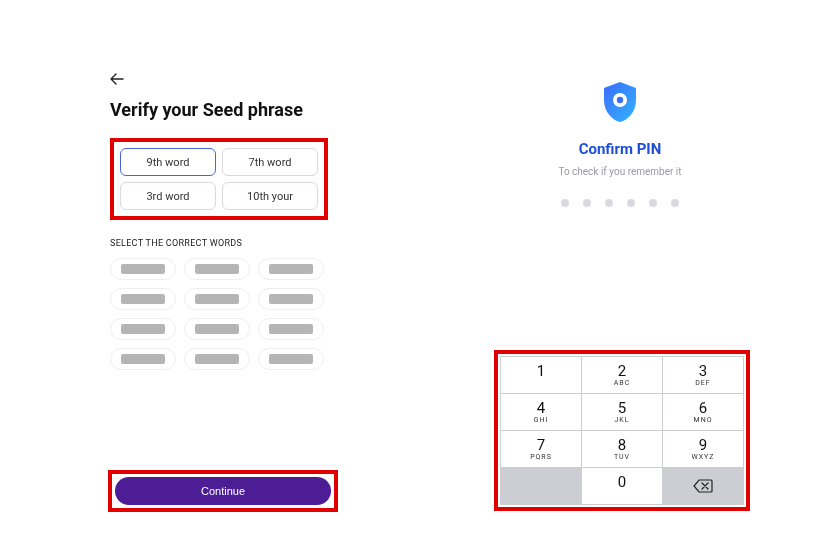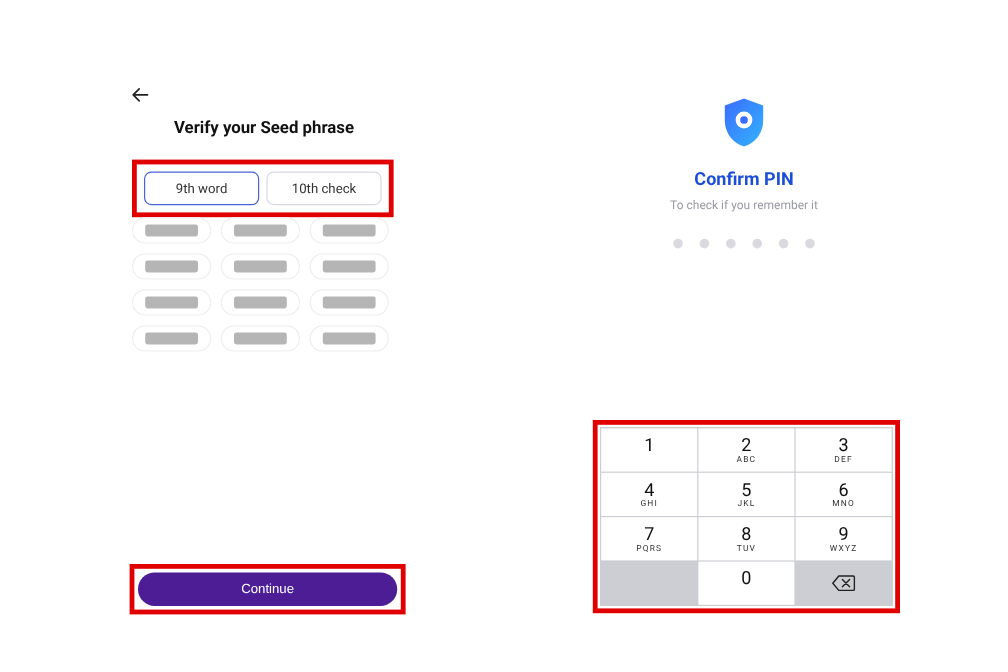--- a/index.html
+++ b/index.html
@@ -16,25 +16,24 @@
     top: 70px;
     width: 220px;
   }
   .back-arrow {
     font-size: 16px;
     margin-bottom: 10px;
     cursor: pointer;
     display: inline-block;
   }
   .verify-title {
-    font-size: 14px;
+    font-size: 18px;
     font-weight: 700;
     color: #111;
     margin-bottom: 18px;
-    text-align: center;
   }
   .highlight-box {
     border: 4px solid #e00000;
     padding: 6px;
     display: inline-block;
   }
   .word-slots {
     display: grid;
     grid-template-columns: 96px 96px;
     grid-gap: 6px;
@@ -191,24 +190,27 @@
   <div class="back-arrow">
     <svg width="14" height="12" viewBox="0 0 14 12">
         <path d="M6 1 L1 6 L6 11 M1 6 H13" stroke="#222" stroke-width="1.4" fill="none" stroke-linecap="round" stroke-linejoin="round"></path>
       </svg>
   </div>
   <div class="verify-title">Verify your Seed phrase</div>
 
   <div class="highlight-box">
     <div class="word-slots">
       <div class="word-slot active">9th word</div>
-      <div class="word-slot">10th check</div>
+      <div class="word-slot">7th word</div>
+      <div class="word-slot">3rd word</div>
+      <div class="word-slot">10th your</div>
     </div>
   </div>
 
+  <div class="select-label">SELECT THE CORRECT WORDS</div>
 
   <div class="word-grid" id="word-grid">
       <div class="word-chip">
         <div class="word-chip-inner"></div>
       </div>
       <div class="word-chip">
         <div class="word-chip-inner"></div>
       </div>
       <div class="word-chip">
         <div class="word-chip-inner"></div>

